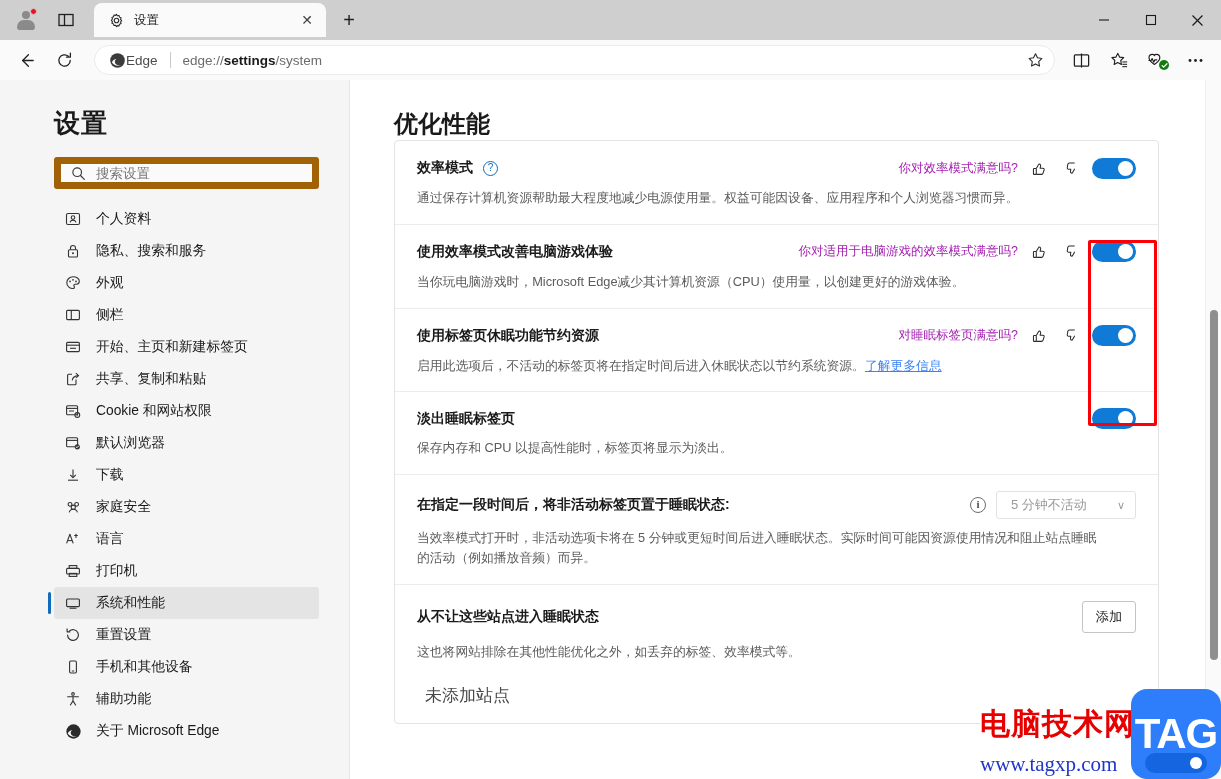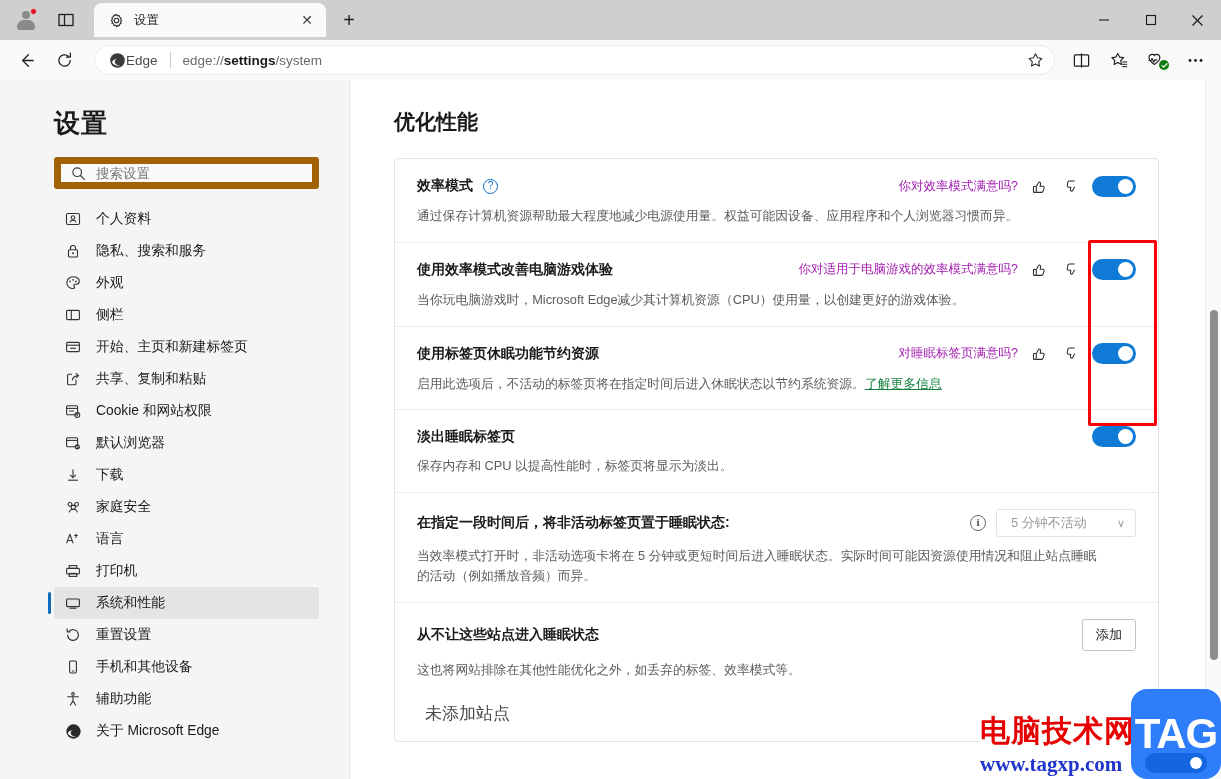--- a/index.html
+++ b/index.html
@@ -142,21 +142,21 @@
     width: 3px; height: 22px; background: #0f6cbd; border-radius: 2px;
   }
 
   
   .content {
     flex: 1; height: 699px; position: relative; overflow: hidden;
     background: #ffffff;
   }
   .content-inner { padding: 28px 62px 0 44px; }
   .section-title {
-    font-size: 21px; font-weight: 700; color: #1a1a1a; margin-bottom: 22px;
+    font-size: 24px; font-weight: 700; color: #1a1a1a; 
   }
   .card {
     border: 1px solid #e3e3e3; border-radius: 4px; background: #fff;
   }
   .row {
     padding: 16px 22px 16px 22px;
     border-bottom: 1px solid #ededed;
   }
   .row:last-child { border-bottom: none; }
   .row-top {
@@ -177,21 +177,21 @@
     font-size: 11px; line-height: 13.5px; text-align: center; font-weight: 600;
     flex: 0 0 16px; font-family: "Liberation Serif", serif;
   }
   .row-spacer { flex: 1; }
   .feedback-q { font-size: 12.5px; color: #a21caf; white-space: nowrap; }
   .thumb { width: 22px; height: 22px; display:flex; align-items:center; justify-content:center; color:#2b2b2b; }
   .row-desc {
     margin-top: 9px; font-size: 12.8px; color: #5c5c5c; line-height: 1.55;
     max-width: 690px;
   }
-  .row-desc a { color: #15803d; text-decoration: underline; }
+  .row-desc a { color: #3b82f6; text-decoration: underline; }
 
   .toggle {
     width: 44px; height: 21px; border-radius: 11px; background: #0f7bd6;
     position: relative; flex: 0 0 44px;
   }
   .toggle .knob {
     position: absolute; right: 3px; top: 3px;
     width: 15px; height: 15px; border-radius: 50%; background: #fff;
   }
 
@@ -238,23 +238,23 @@
     display: flex; flex-direction: column; align-items: flex-start;
     padding-bottom: 2px;
   }
   .wm-line1 {
     font-size: 30px; font-weight: 700; color: #e60000;
     font-family: Liberation Serif, serif;
     letter-spacing: 1px; line-height: 1.15;
     background: #ffffff;
   }
   .wm-line2 {
-    font-size: 21px; color: #2035c9; font-weight: 700;
+    font-size: 21px; color: #2035c9; font-weight: 400;
     font-family: "Liberation Serif", "DejaVu Serif", serif;
-    line-height: 1.2; margin-top: 3px;
+    line-height: 1.2; margin-top: 10px;
   }
   .wm-logo {
     width: 90px; height: 90px; border-radius: 16px;
     background: #2e7dfa; color: #ffffff;
     display: flex; align-items: center; justify-content: center;
     font-size: 42px; font-weight: 700; letter-spacing: -1px;
     font-family: "Liberation Sans", sans-serif;
     margin-left: -4px; position: relative; overflow: hidden;
   }
   .wm-logo-sub {

